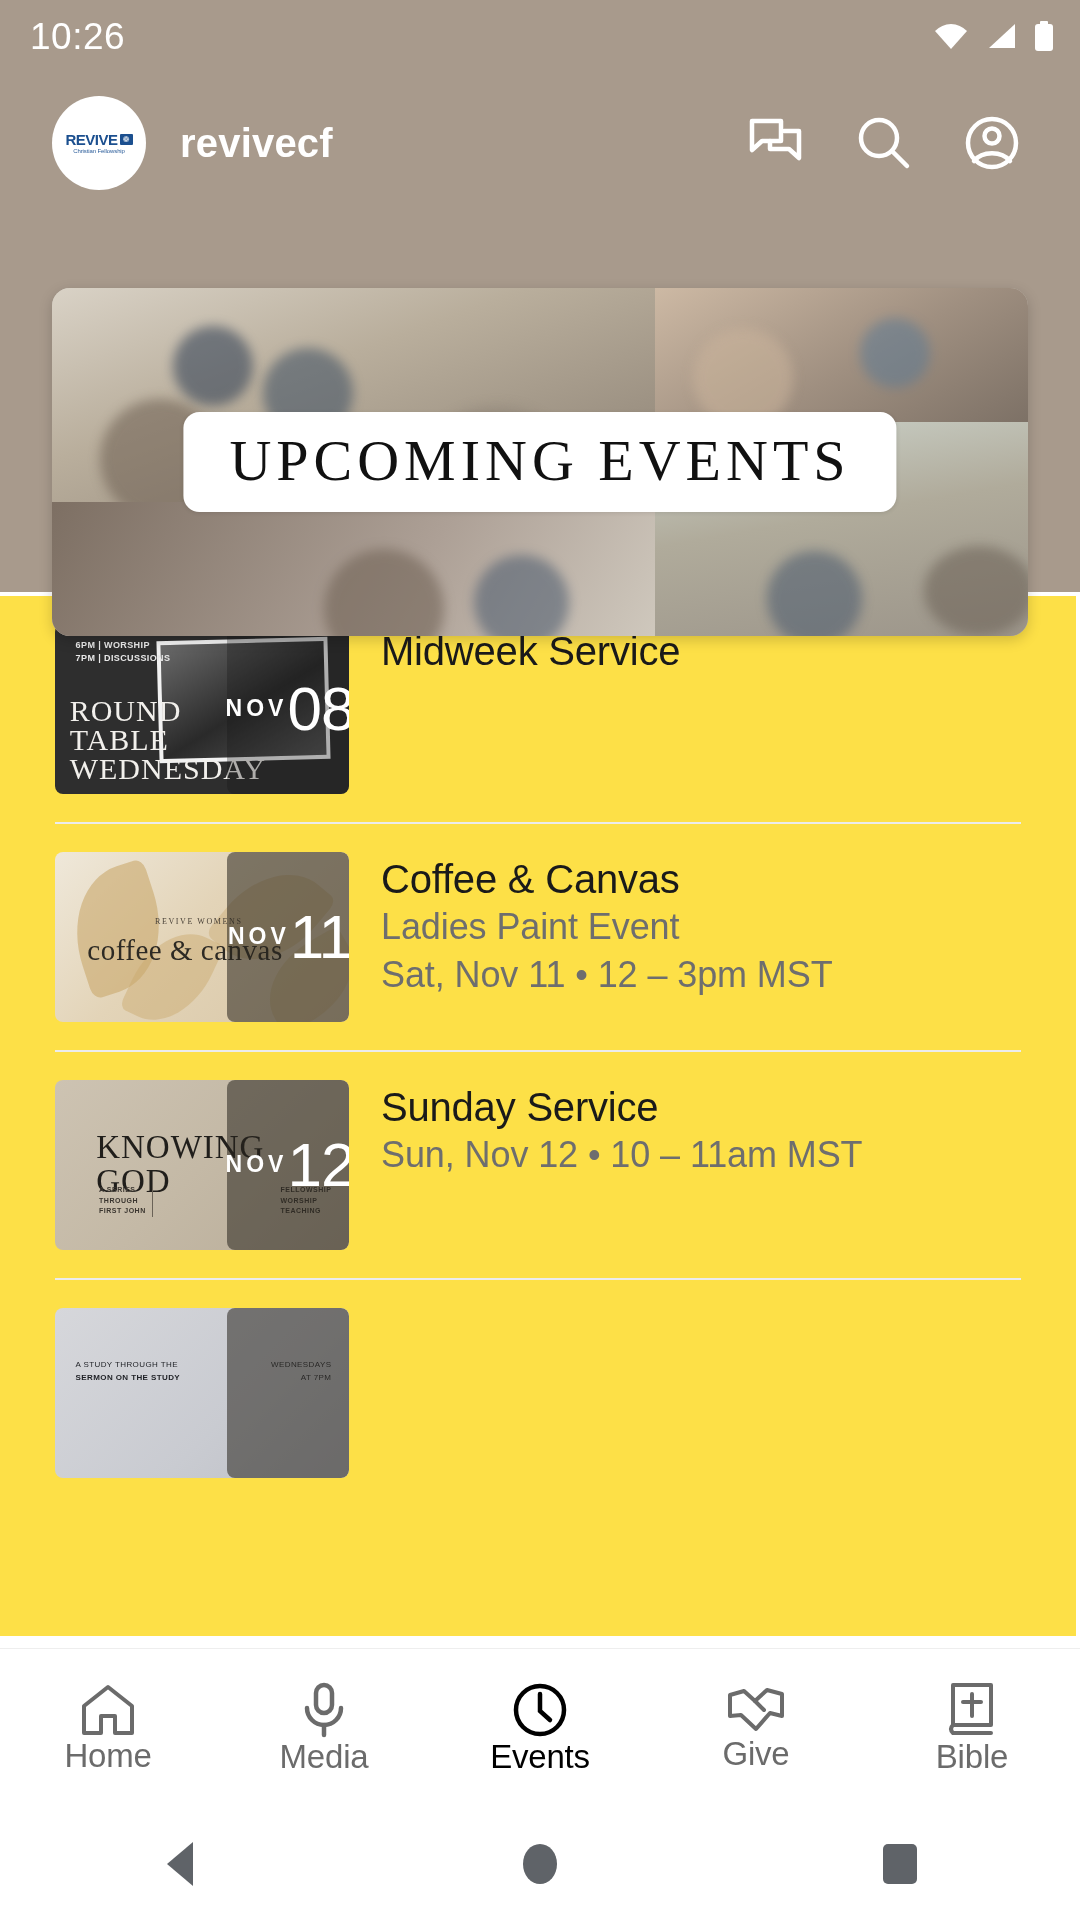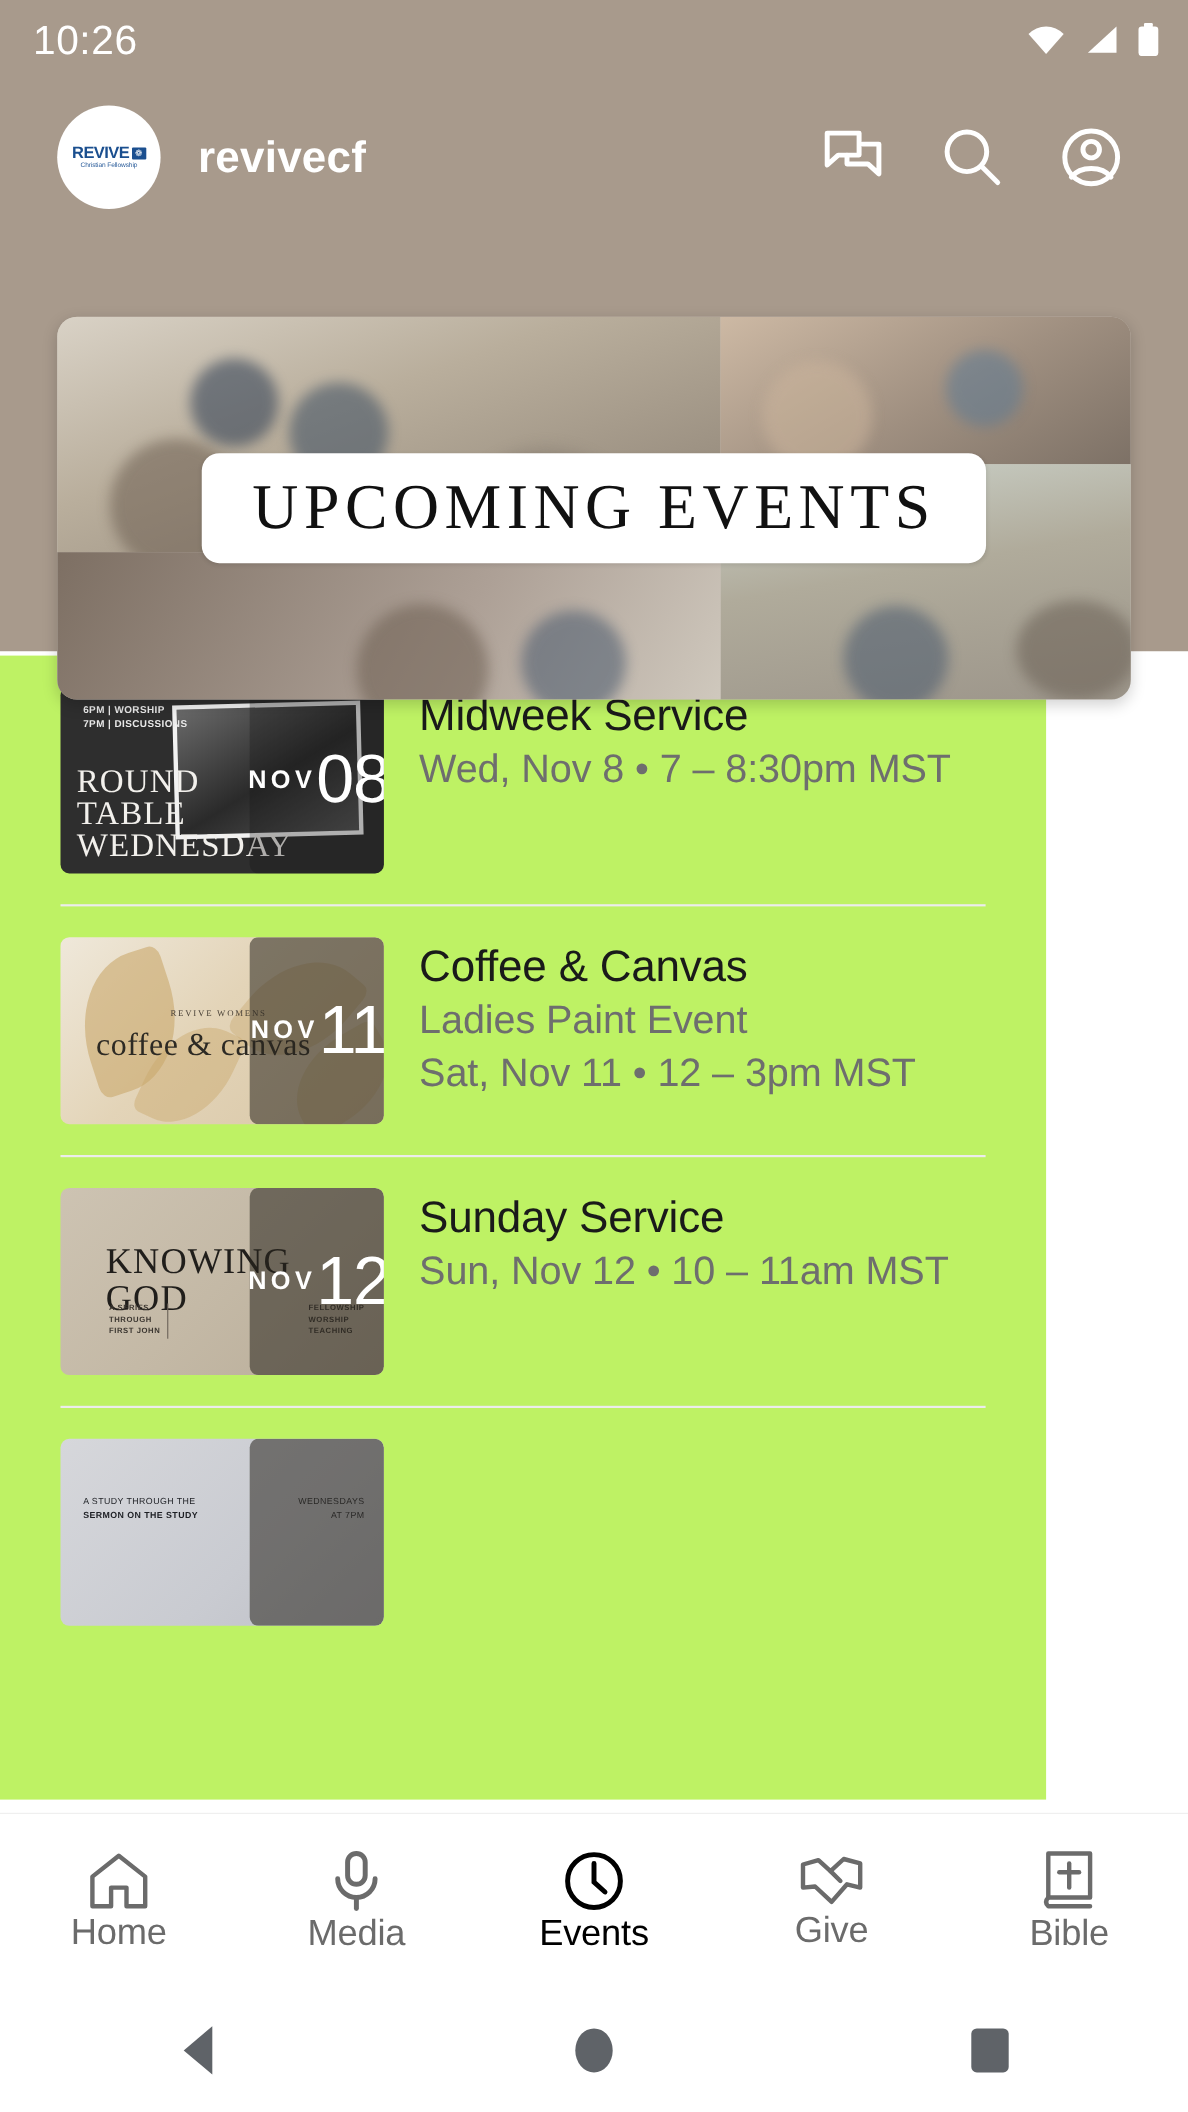--- a/index.html
+++ b/index.html
@@ -105,22 +105,22 @@
     box-shadow:0 1px 4px rgba(0,0,0,.10);
   }
   .hero-pill-text{
     font-family:"Liberation Serif", serif;
     font-size:58px; letter-spacing:5px; color:#111111;
     line-height:1; white-space:nowrap;
   }
 
   
   .events-list{
-    position:absolute; left:0; top:596px; width:951px; height:1040px;
-    background:#bef264; overflow:hidden; z-index:10;
+    position:absolute; left:0; top:596px; width:1076px; height:1040px;
+    background:#fde047; overflow:hidden; z-index:10;
   }
   .event-row{
     display:flex; align-items:flex-start; padding:28px 55px 0 55px;
     cursor:pointer;
   }
   .thumb{
     width:294px; height:170px; border-radius:8px; flex:none;
     position:relative; overflow:hidden;
   }
   .thumb-inner{ position:absolute; inset:0; }
@@ -347,21 +347,20 @@
 TABLE
 WEDNESDAY</div>
       </div>
       <div class="date-badge dark">
         <div class="date-mon">NOV</div>
         <div class="date-day">08</div>
       </div>
     </div>
     <div class="event-info">
       <div class="event-title">Midweek Service</div>
-      <div class="event-sub">Wed, Nov 8 • 7 – 8:30pm MST</div>
     </div>
   </div>
   <div class="divider"></div>
 
   <div class="event-row">
     <div class="thumb t2">
       <div class="thumb-inner">
         <span class="leaf l1"></span>
           <span class="leaf l2"></span>
           <span class="leaf l3"></span>

